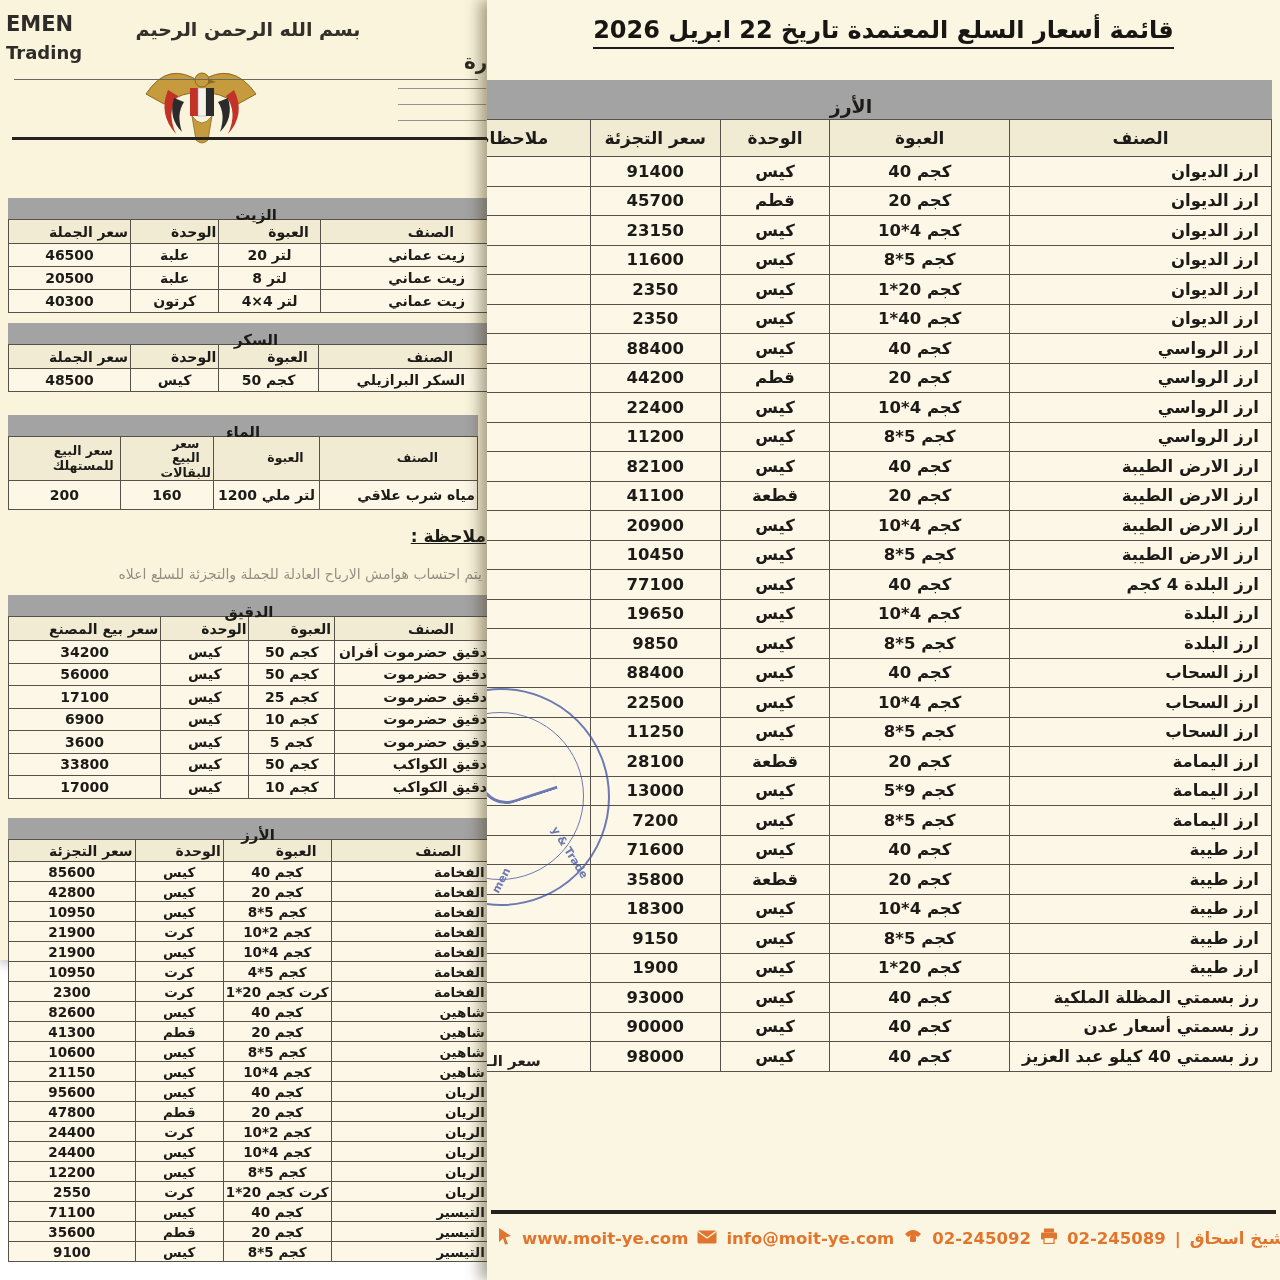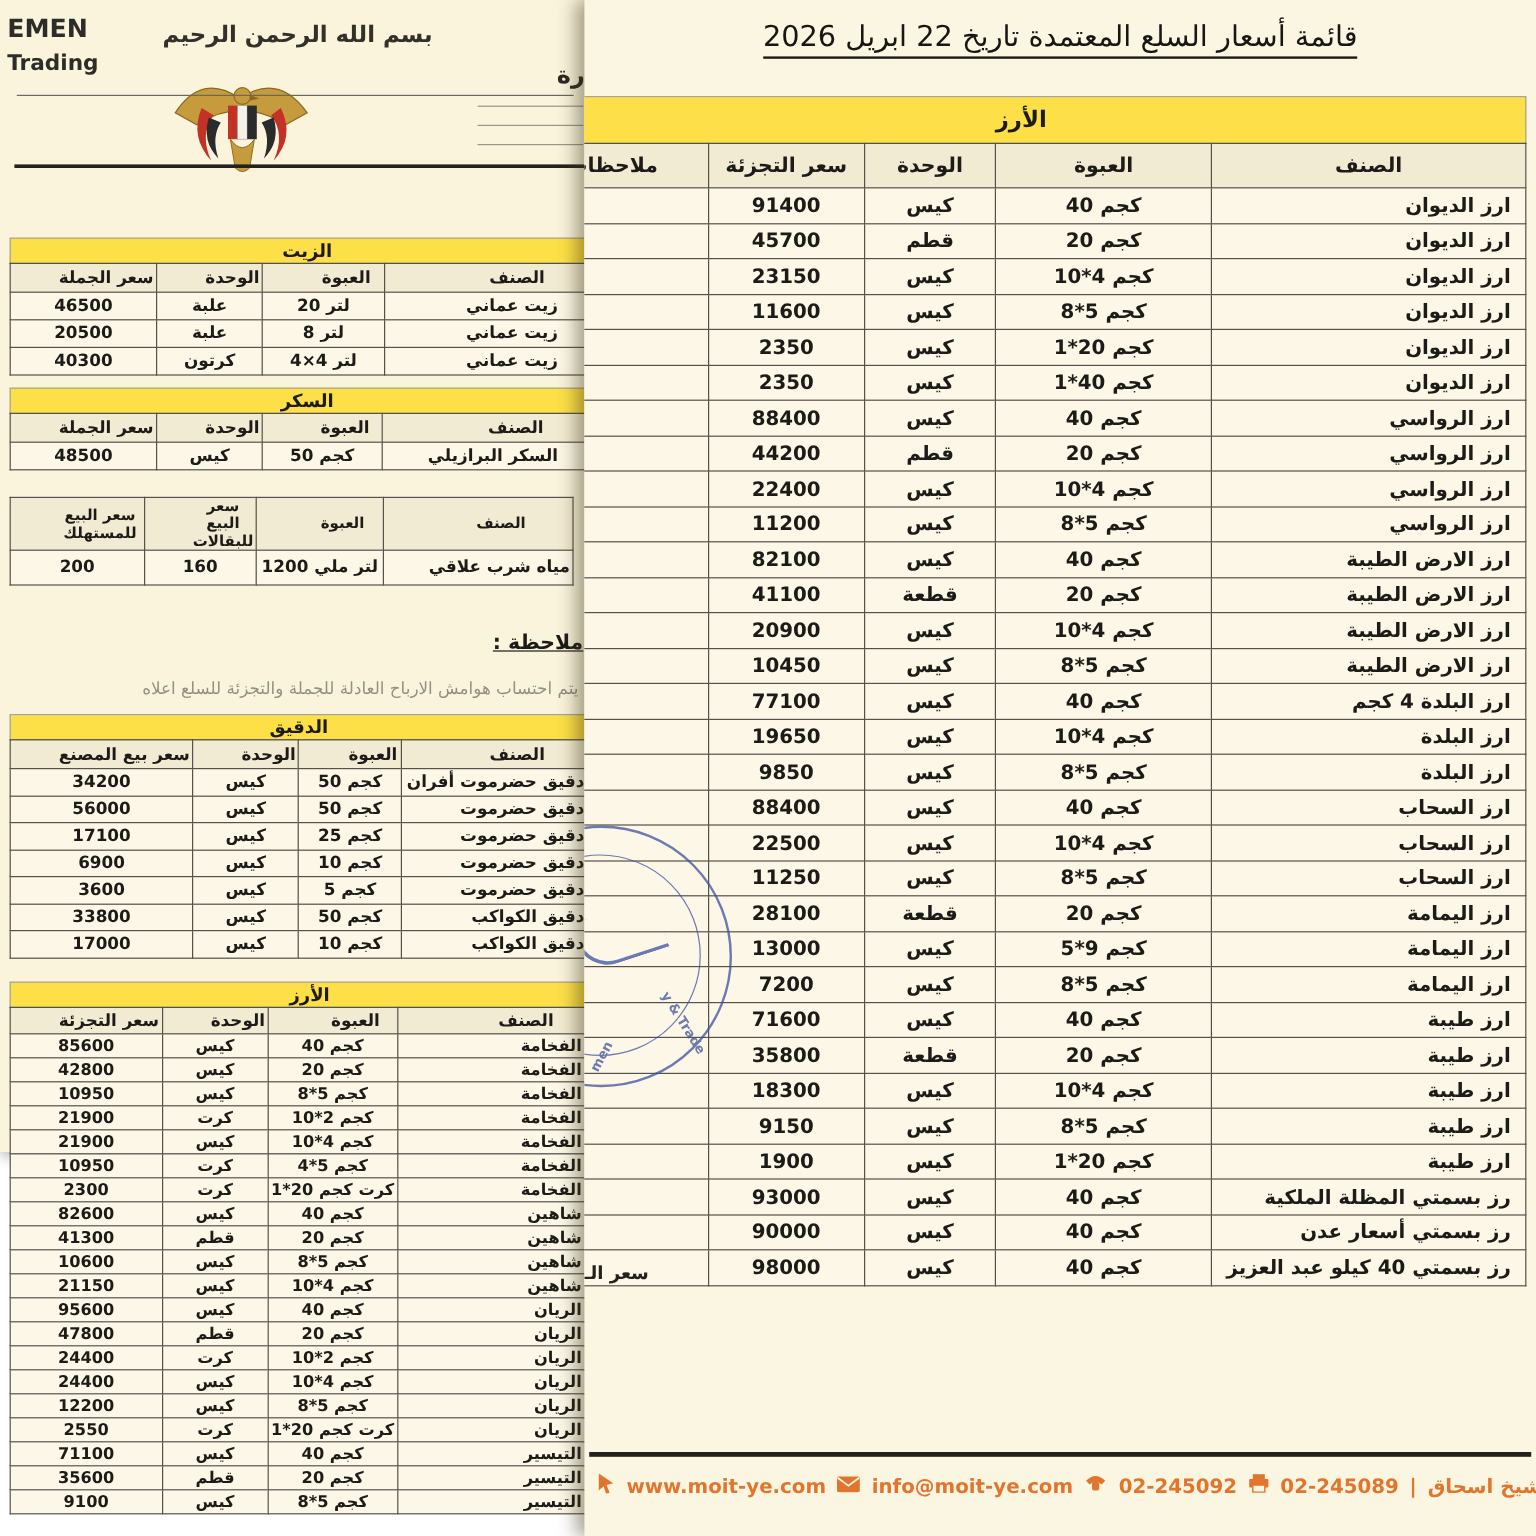--- a/index.html
+++ b/index.html
@@ -8,21 +8,21 @@
 
   
   .doc{position:absolute;top:0;}
   .doc-left{left:0;width:524px;height:960px;background:#faf4dd;z-index:1;
             box-shadow:0 4px 10px rgba(0,0,0,.25);}
   .doc-right{left:487px;width:793px;height:1280px;background:#fbf6e1;z-index:2;
              box-shadow:-7px 0 14px rgba(60,50,20,.45);overflow:hidden;}
 
   
   .tbl{position:absolute;}
-  .band{border:1px solid #a3a3a3;background:#fde047;text-align:center;
+  .band{border:7px solid #a3a3a3;background:#a3a3a3;text-align:center;
         font-weight:bold;box-sizing:border-box;}
   table{border-collapse:collapse;table-layout:fixed;margin-top:-1px;}
   th,td{border:1px solid #56524a;text-align:center;font-weight:bold;
         overflow:hidden;white-space:nowrap;padding:0 2px;box-sizing:border-box;}
   th{background:#f2ebd3;}
   td{background:#fcf7e6;}
   td.ltr{direction:ltr;}
   td.item{text-align:right;}
 
   
@@ -49,21 +49,21 @@
   .hline{position:absolute;background:#6b675e;height:1px;}
   .hline.heavy{height:3px;background:#24221e;}
   .rule{position:absolute;height:1px;background:#9a958a;width:88px;left:398px;}
 
   .note-title{position:absolute;font-size:17px;font-weight:bold;text-decoration:underline;direction:rtl;}
   .note-text{position:absolute;font-size:14px;direction:rtl;color:rgba(45,42,36,.5);
              filter:blur(.5px);white-space:nowrap;}
 
   
   .rtitle{position:absolute;top:16px;left:0;width:100%;text-align:center;direction:rtl;}
-  .rtitle span{font-size:24px;font-weight:normal;border-bottom:2.5px solid #1c1b18;
+  .rtitle span{font-size:24px;font-weight:bold;border-bottom:2.5px solid #1c1b18;
                padding-bottom:3px;color:#171613;}
 
   .stamp{position:absolute;left:-95px;top:688px;width:220px;height:220px;opacity:.75;z-index:5;}
   .stamp .c1,.stamp .c2{position:absolute;border-radius:50%;border:2.5px solid #3d4fa1;}
   .stamp .c1{left:0;top:0;width:214px;height:214px;}
   .stamp .c2{left:24px;top:24px;width:166px;height:166px;border-width:1.8px;}
   .stamp .t1{position:absolute;color:#3d4fa1;font-size:11px;font-weight:bold;
              transform:rotate(58deg);left:148px;top:158px;}
   .stamp .t2{position:absolute;color:#3d4fa1;font-size:11px;font-weight:bold;
              transform:rotate(-62deg);left:96px;top:186px;}
@@ -183,20 +183,21 @@
               <td class="item">السكر البرازيلي</td>
               <td class="ltr">50 ‎كجم</td>
               <td>كيس</td>
               <td>48500</td>
             </tr>
           </tbody>
         </table>
     </div>
 
     <div class="tbl ltbl water" style="left:8px;top:415px;width:470px;">
+      <div class="band">الماء</div>
       <table dir="rtl">
           <colgroup>
             <col style="width: 160px;">
             <col style="width: 106px;">
             <col style="width: 92px;">
             <col style="width: 112px;">
           </colgroup>
           <thead>
             <tr>
               <th>الصنف</th>

